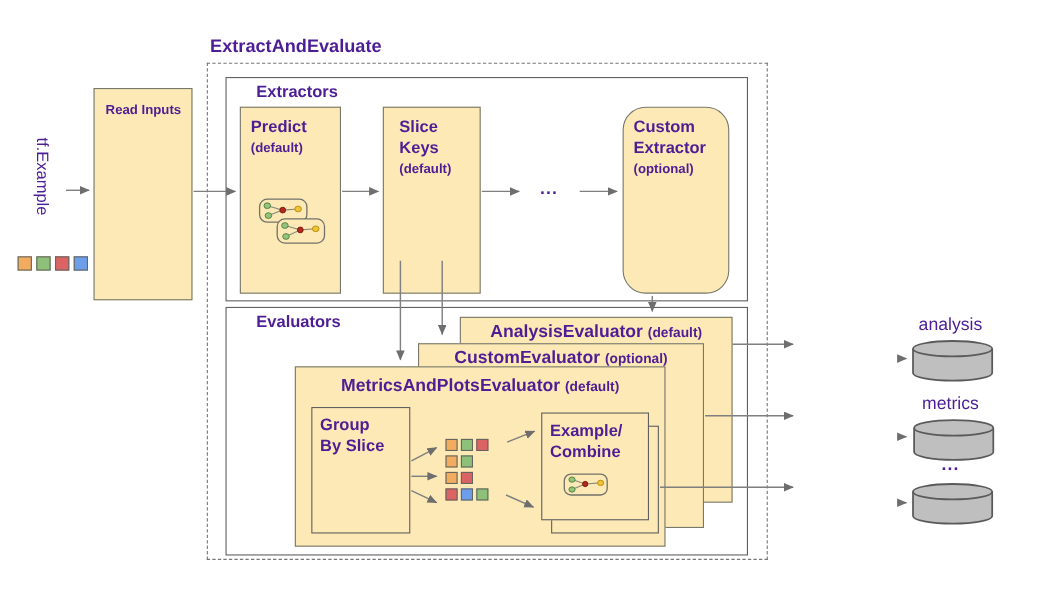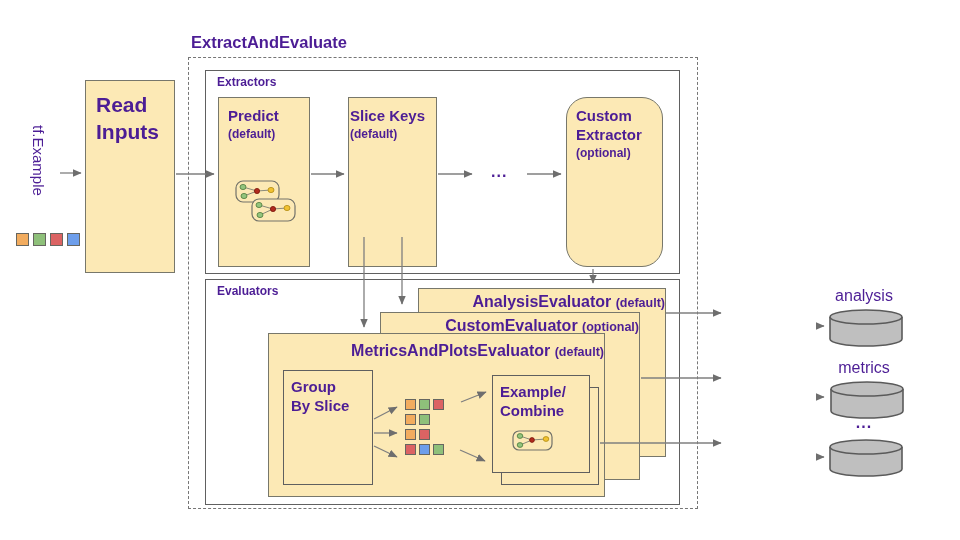--- a/index.html
+++ b/index.html
@@ -3,27 +3,27 @@
 <meta charset="utf-8">
 <style>
   html,body{margin:0;padding:0;background:#ffffff;}
   #canvas{position:relative;width:960px;height:540px;background:#ffffff;overflow:hidden;
           font-family:"Liberation Sans",sans-serif;color:#4c1d95;}
   .abs{position:absolute;}
   .box{position:absolute;background:var(--box_fill);border:1.5px solid #77776b;box-sizing:border-box;}
   .container{position:absolute;border:1.6px solid #606060;box-sizing:border-box;background:transparent;}
   .dashedbox{position:absolute;border:1.6px dashed #767676;box-sizing:border-box;}
   .title{font-size:16.5px;font-weight:bold;}
-  .seclabel{font-size:12px;font-weight:bold;position:absolute;left:11px;top:4px;}
+  .seclabel{font-size:15px;font-weight:bold;position:absolute;left:27px;top:4px;}
   .bname{font-size:15px;font-weight:bold;line-height:1.25;display:block;}
   .bqual{font-size:12px;font-weight:bold;line-height:1.3;display:block;margin-top:1px;}
   .ename{font-size:16px;font-weight:bold;}
   .equal{font-size:12.5px;font-weight:bold;}
-  .ehead{position:absolute;left:0;right:0;text-align:right;}
-  .big{font-size:21px;font-weight:bold;line-height:1.3;}
+  .ehead{position:absolute;left:0;right:0;text-align:center;}
+  .big{font-size:12px;font-weight:bold;line-height:1.3;}
   .dblabel{font-size:16px;position:absolute;text-align:center;}
   .dots{font-weight:bold;font-size:16px;letter-spacing:1px;}
   .sq{display:inline-block;width:9px;height:9px;border:1.5px solid #666660;}
   .sqrow-input{position:absolute;display:flex;gap:4px;}
   .sqrow-input .sq{width:11px;height:11px;}
   .sq-grid{position:absolute;display:flex;flex-direction:column;gap:3px;}
   .sq-row{display:flex;gap:3px;height:12px;}
   .vtext{position:absolute;white-space:nowrap;font-size:15px;transform:rotate(90deg);transform-origin:0 0;}
   .cyl{fill:var(--cylinder_fill);stroke:#5a5a5a;stroke-width:1.6;}
   .ng{fill:var(--node_green);stroke:#4d7a3a;stroke-width:0.8;}
@@ -76,21 +76,21 @@
     <circle class="nr" cx="24" cy="13" r="2.6"></circle>
     <ellipse class="ny" cx="38" cy="12" rx="3" ry="2.6"></ellipse>
     <rect class="grect" x="19" y="21" width="43" height="22" rx="7"></rect>
     <path class="gline" d="M26,27 L40,31 L27,37 M40,31 L54,30"></path>
     <ellipse class="ng" cx="26" cy="27" rx="3" ry="2.6"></ellipse>
     <ellipse class="ng" cx="27" cy="37" rx="3" ry="2.6"></ellipse>
     <circle class="nr" cx="40" cy="31" r="2.6"></circle>
     <ellipse class="ny" cx="54" cy="30" rx="3" ry="2.6"></ellipse>
   </svg>
 
-  <div class="box" style="left:348px;top:97px;width:89px;height:170px;padding:9px 10px 0 1px;">
+  <div class="box" style="left:348px;top:97px;width:89px;height:170px;padding:9px 10px 0 14px;">
     <span class="bname">Slice Keys</span>
     <span class="bqual">(default)</span>
   </div>
 
   <div class="abs dots" style="left:491px;top:163px;">...</div>
 
   <div class="box" style="left:566px;top:97px;width:97px;height:170px;padding:9px 4px 0 9px;border-radius:21px;">
     <span class="bname">Custom Extractor</span>
     <span class="bqual">(optional)</span>
   </div>

